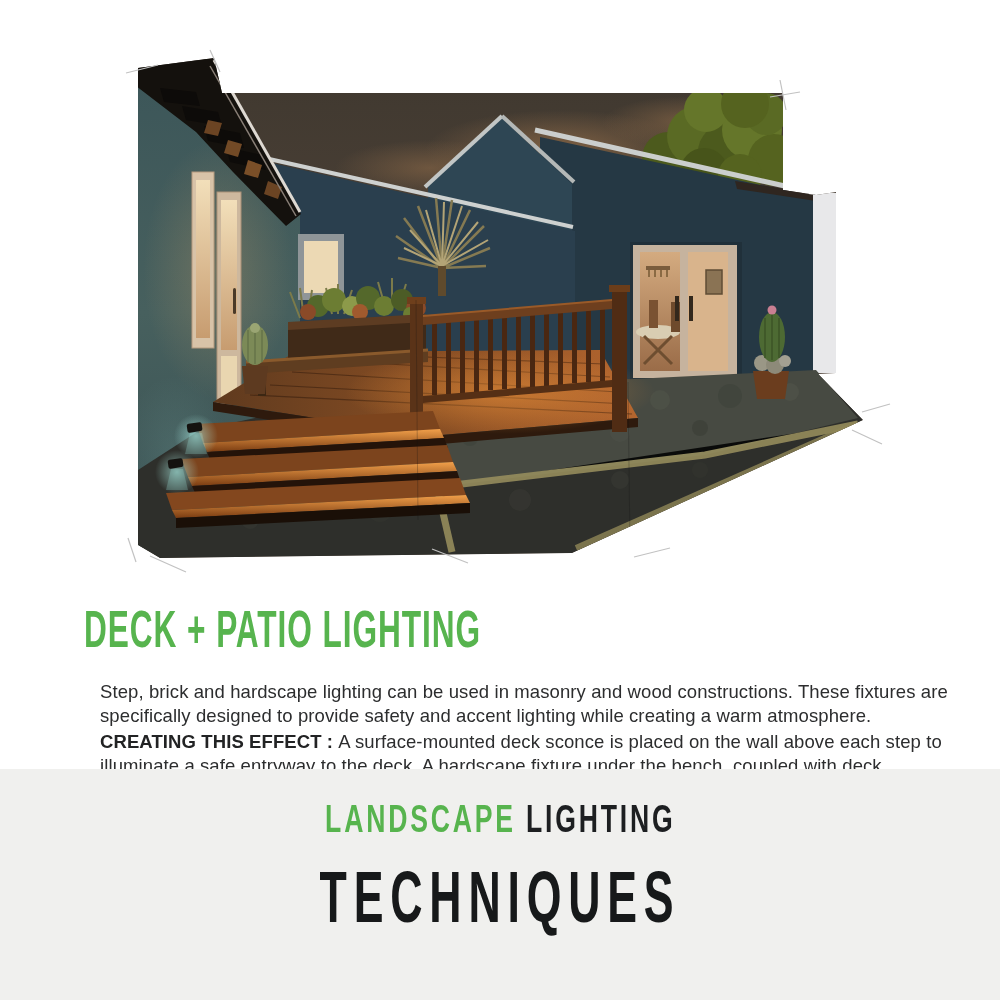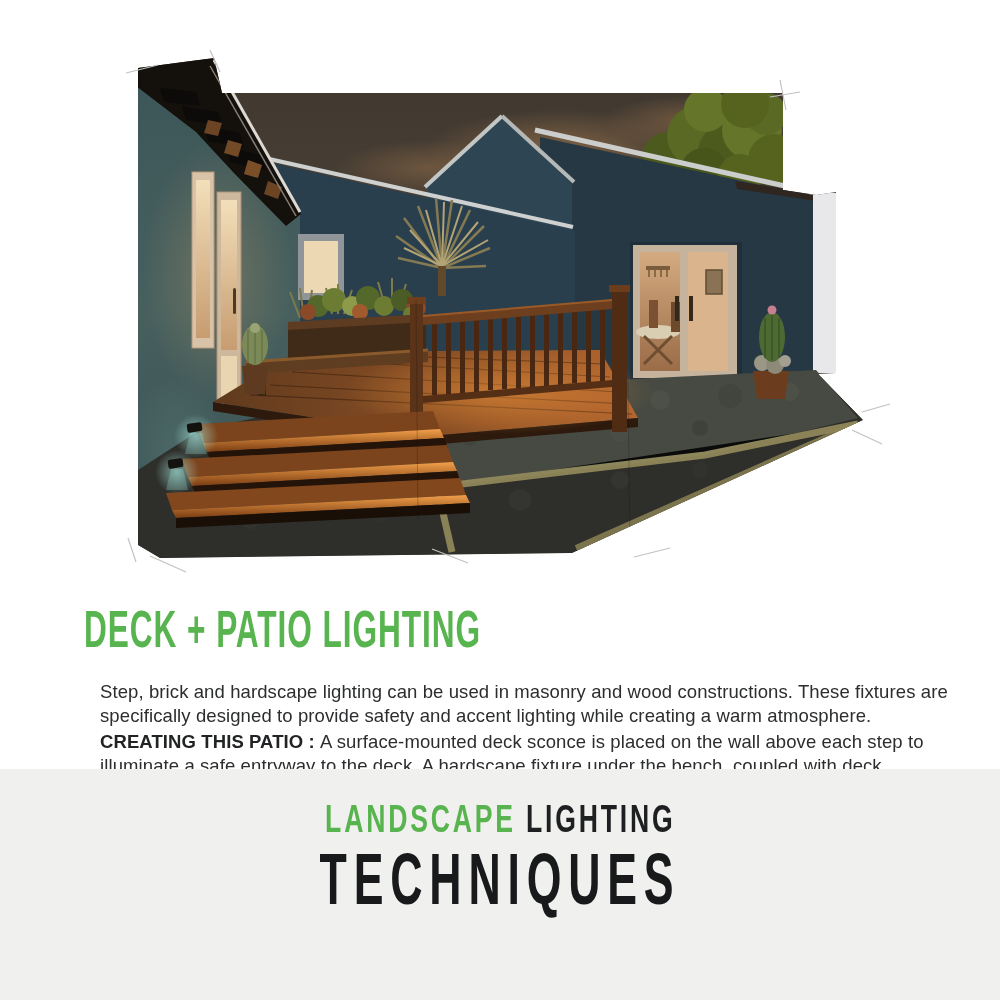--- a/index.html
+++ b/index.html
@@ -16,21 +16,21 @@
   .para-2{top:714px;}
   .effect-label{font-weight:700;color:#222324;}
   
   .footer{position:absolute;left:0;top:769px;width:1000px;height:239px;background:#f0f0ee;
           text-align:center;}
   .brand-line{margin-top:31px;line-height:1;}
   .brand-line .cond{display:inline-block;transform:scaleX(.70);transform-origin:center top;
         font-size:38px;font-weight:700;letter-spacing:4px;white-space:nowrap;}
   .brand-green{color:#57b44e;}
   .brand-dark{color:#1d1f21;font-weight:600;}
-  .brand-title{margin-top:5px;line-height:1;}
+  .brand-title{margin-top:23px;line-height:1;}
   .brand-title .cond{display:inline-block;transform:scaleX(.62);transform-origin:center top;
         font-size:72px;font-weight:700;letter-spacing:11px;color:#17191a;white-space:nowrap;}
 </style>
 </head>
 <body>
 
 <div class="scene-wrap">
 <svg width="1000" height="600" viewBox="0 0 1000 600">
   <defs>
     <clipPath id="sceneClip">
@@ -319,21 +319,21 @@
     <line x1="150" y1="556" x2="186" y2="572"></line>
     <line x1="128" y1="538" x2="136" y2="562"></line>
   </g>
 </svg>
 </div>
 
 <h1 class="title">DECK + PATIO LIGHTING</h1>
 
 <p class="para para-1">Step, brick and hardscape lighting can be used in masonry and wood constructions. These fixtures are specifically designed to provide safety and accent lighting while creating a warm atmosphere.</p>
 
-<p class="para para-2"><span class="effect-label">CREATING THIS PATIO : </span><span>A surface-mounted deck sconce is placed on the wall above each step to illuminate a safe entryway to the deck. A hardscape fixture under the bench, coupled with deck sconces mounted to the corner posts create a soft glow.</span></p>
+<p class="para para-2"><span class="effect-label">CREATING THIS EFFECT : </span><span>A surface-mounted deck sconce is placed on the wall above each step to illuminate a safe entryway to the deck. A hardscape fixture under the bench, coupled with deck sconces mounted to the corner posts create a soft glow.</span></p>
 
 <div class="footer">
   <div class="brand-line">
     <span class="cond"><span class="brand-green">LANDSCAPE</span> <span class="brand-dark">LIGHTING</span></span>
   </div>
   <div class="brand-title">
     <span class="cond">TECHNIQUES</span>
   </div>
 </div>
 

